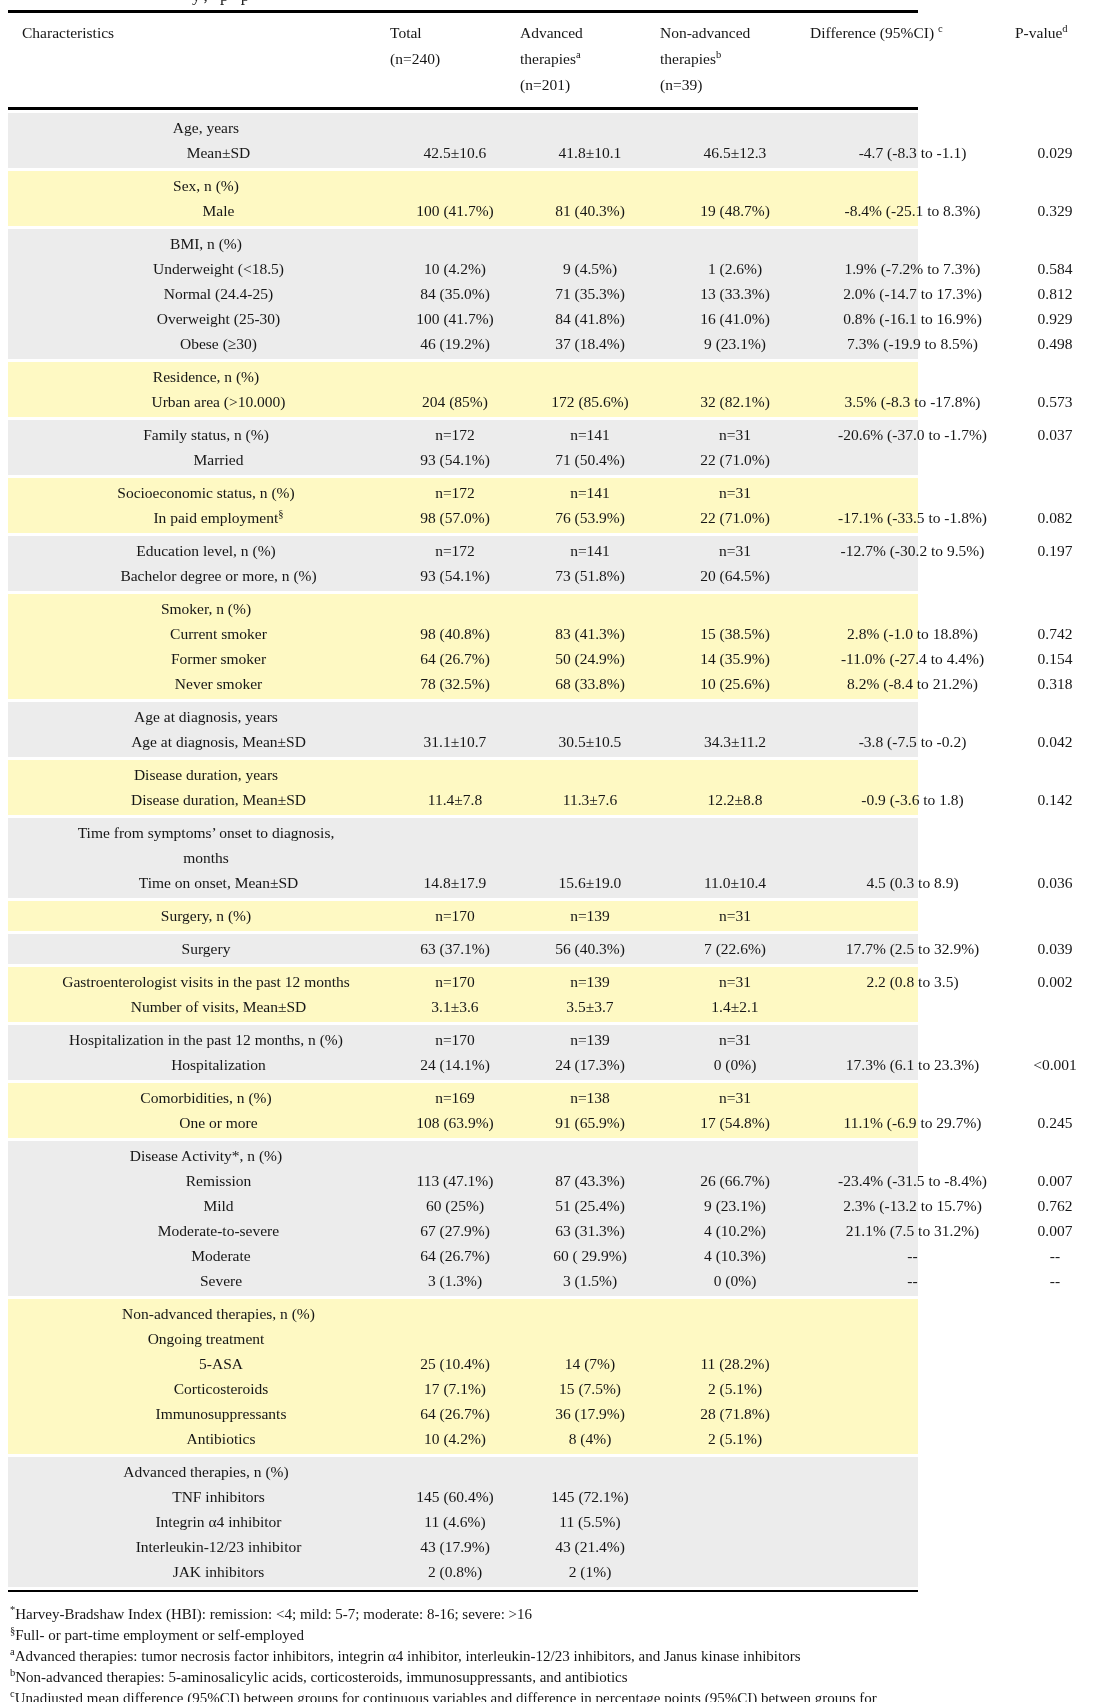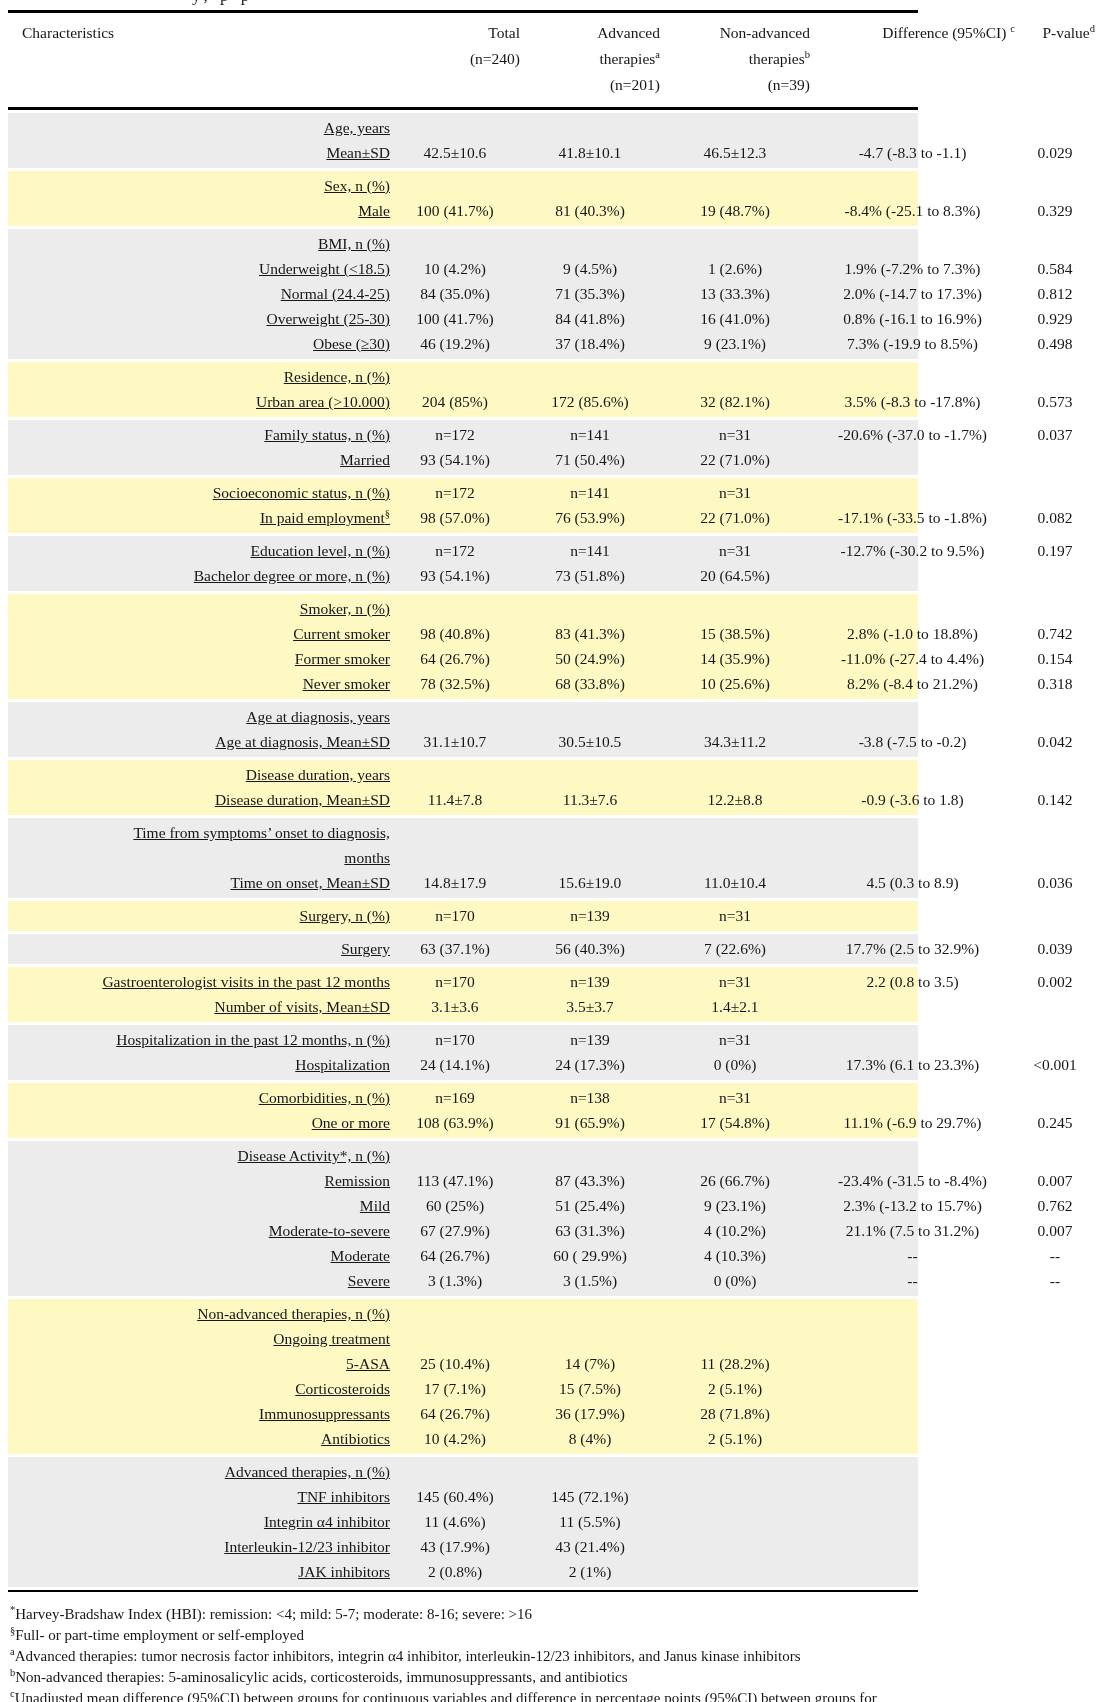--- a/index.html
+++ b/index.html
@@ -9,31 +9,31 @@
     font-family:"Liberation Serif","DejaVu Serif",serif; color:#161616;
   }
   .frag-clip { position:absolute; top:0; left:0; width:100%; height:8px; overflow:hidden; }
   .frag { position:absolute; top:-14px; left:192px; font-size:17px; letter-spacing:4px; color:#222; }
 
   .table { position:absolute; left:8px; top:10px; width:910px; border-top:3px solid #000; }
 
   .grid { display:grid; grid-template-columns:382px 130px 140px 150px 205px 80px; }
 
   .hdr { padding:7px 0 9px 0; border-bottom:3px solid #000; font-size:15.5px; line-height:26px; }
-  .hcell { text-align:right; }
+  .hcell { text-align:left; }
   .hcell.hlabel { text-align:left; padding-left:14px; }
   sup { font-size:10.5px; line-height:0; }
 
   .band { margin-top:3px; padding:2px 0 3px 0; }
   .band.light { background:#ececec; }
   .band.dark  { background:#fef9c3; }
 
   .row { font-size:15.5px; line-height:25px; }
   .cell { text-align:center; }
-  .cell.label { text-align:right; white-space:pre-wrap;text-decoration:underline; }
+  .cell.label { text-align:center; white-space:pre-wrap; }
   .ind0 { padding-left:14px; }
   .ind1 { padding-left:39px; }
   .ind2 { padding-left:44px; }
 
   .botrule { border-top:2px solid #000; margin-top:3px; }
   .foots { padding:12px 0 0 2px; font-size:15px; line-height:21px; max-width:1085px; }
   .foot { }
 </style>
 </head>
 <body>

